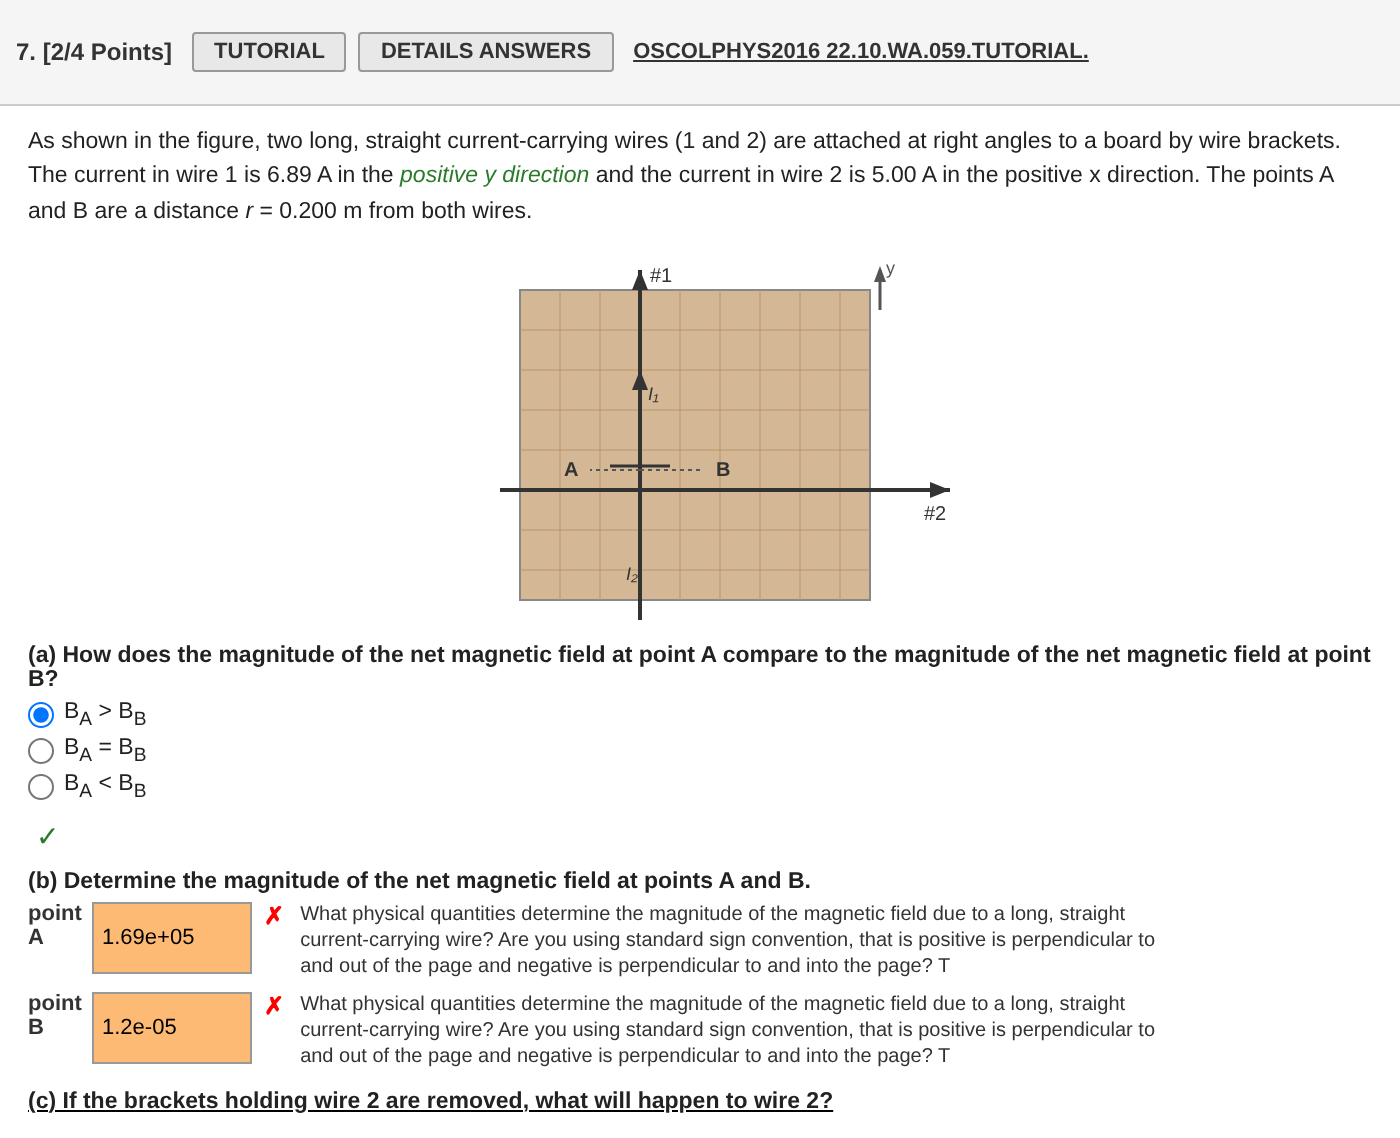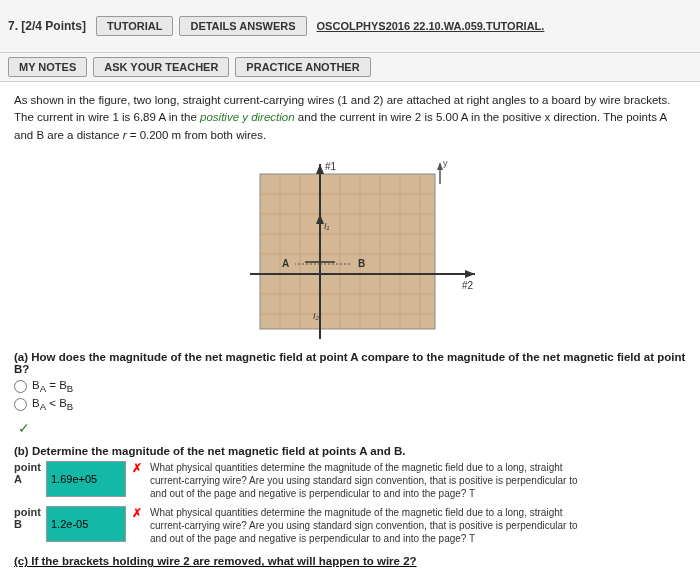--- a/index.html
+++ b/index.html
@@ -106,21 +106,21 @@
       gap: 4px;
     }
     .point-label {
       font-size: 11px;
       font-weight: bold;
       min-width: 28px;
       color: #333;
     }
     .input-box {
       border: 1px solid #999;
-      background: #14b8a6;
+      background: #fdba74;
       padding: 17px 4px;
       font-size: 11px;
       width: 80px;
       height: 18px;
     }
     .x-icon {
       color: red;
       font-weight: bold;
       font-size: 12px;
       margin-left: 2px;
@@ -148,25 +148,20 @@
 
 <div class="page-wrapper">
 
   <div class="top-bar">
     <span class="question-label">7.  [2/4 Points]</span>
     <button class="btn">TUTORIAL</button>
     <button class="btn">DETAILS ANSWERS</button>
     <span style="font-size:11px;font-weight:bold;color:#333;margin-left:4px;text-decoration:underline;">OSCOLPHYS2016 22.10.WA.059.TUTORIAL.</span>
   </div>
 
-  <div class="second-bar">
-    <button class="btn">MY NOTES</button>
-    <button class="btn">ASK YOUR TEACHER</button>
-    <button class="btn">PRACTICE ANOTHER</button>
-  </div>
 
   <div class="content-area">
 
     <div class="problem-text">
       <span>As shown in the figure, two long, straight current-carrying wires (1 and 2) are attached at right angles to a board by wire brackets. The current in wire 1 is 6.89 A in the </span><span class="highlight">positive y direction</span><span> and the current in wire 2 is 5.00 A in the positive x direction. The points A and B are a distance <em>r</em> = 0.200 m from both wires.</span>
     </div>
 
     <div class="figure-container">
       <svg class="figure-svg" width="260" height="185">
 
@@ -219,20 +214,24 @@
 
         <text x="93" y="165" font-size="9" font-style="italic" fill="#333">I₂</text>
 
         <text x="104" y="75" font-size="9" font-style="italic" fill="#333">I₁</text>
       </svg>
     </div>
 
     <div>
       <div class="part-label">(a) How does the magnitude of the net magnetic field at point A compare to the magnitude of the net magnetic field at point B?</div>
       <div class="radio-group">
+        <div class="radio-item">
+          <input type="radio" name="parta" id="opt1" checked="" style="">
+          <label class="radio-label" for="opt1">B<sub>A</sub> &gt; B<sub>B</sub></label>
+        </div>
         <div class="radio-item">
           <input type="radio" name="parta" id="opt2" style="">
           <label class="radio-label" for="opt2">B<sub>A</sub> = B<sub>B</sub></label>
         </div>
         <div class="radio-item">
           <input type="radio" name="parta" id="opt3" style="">
           <label class="radio-label" for="opt3">B<sub>A</sub> &lt; B<sub>B</sub></label>
         </div>
       </div>
       <span class="check-icon">✓</span>

